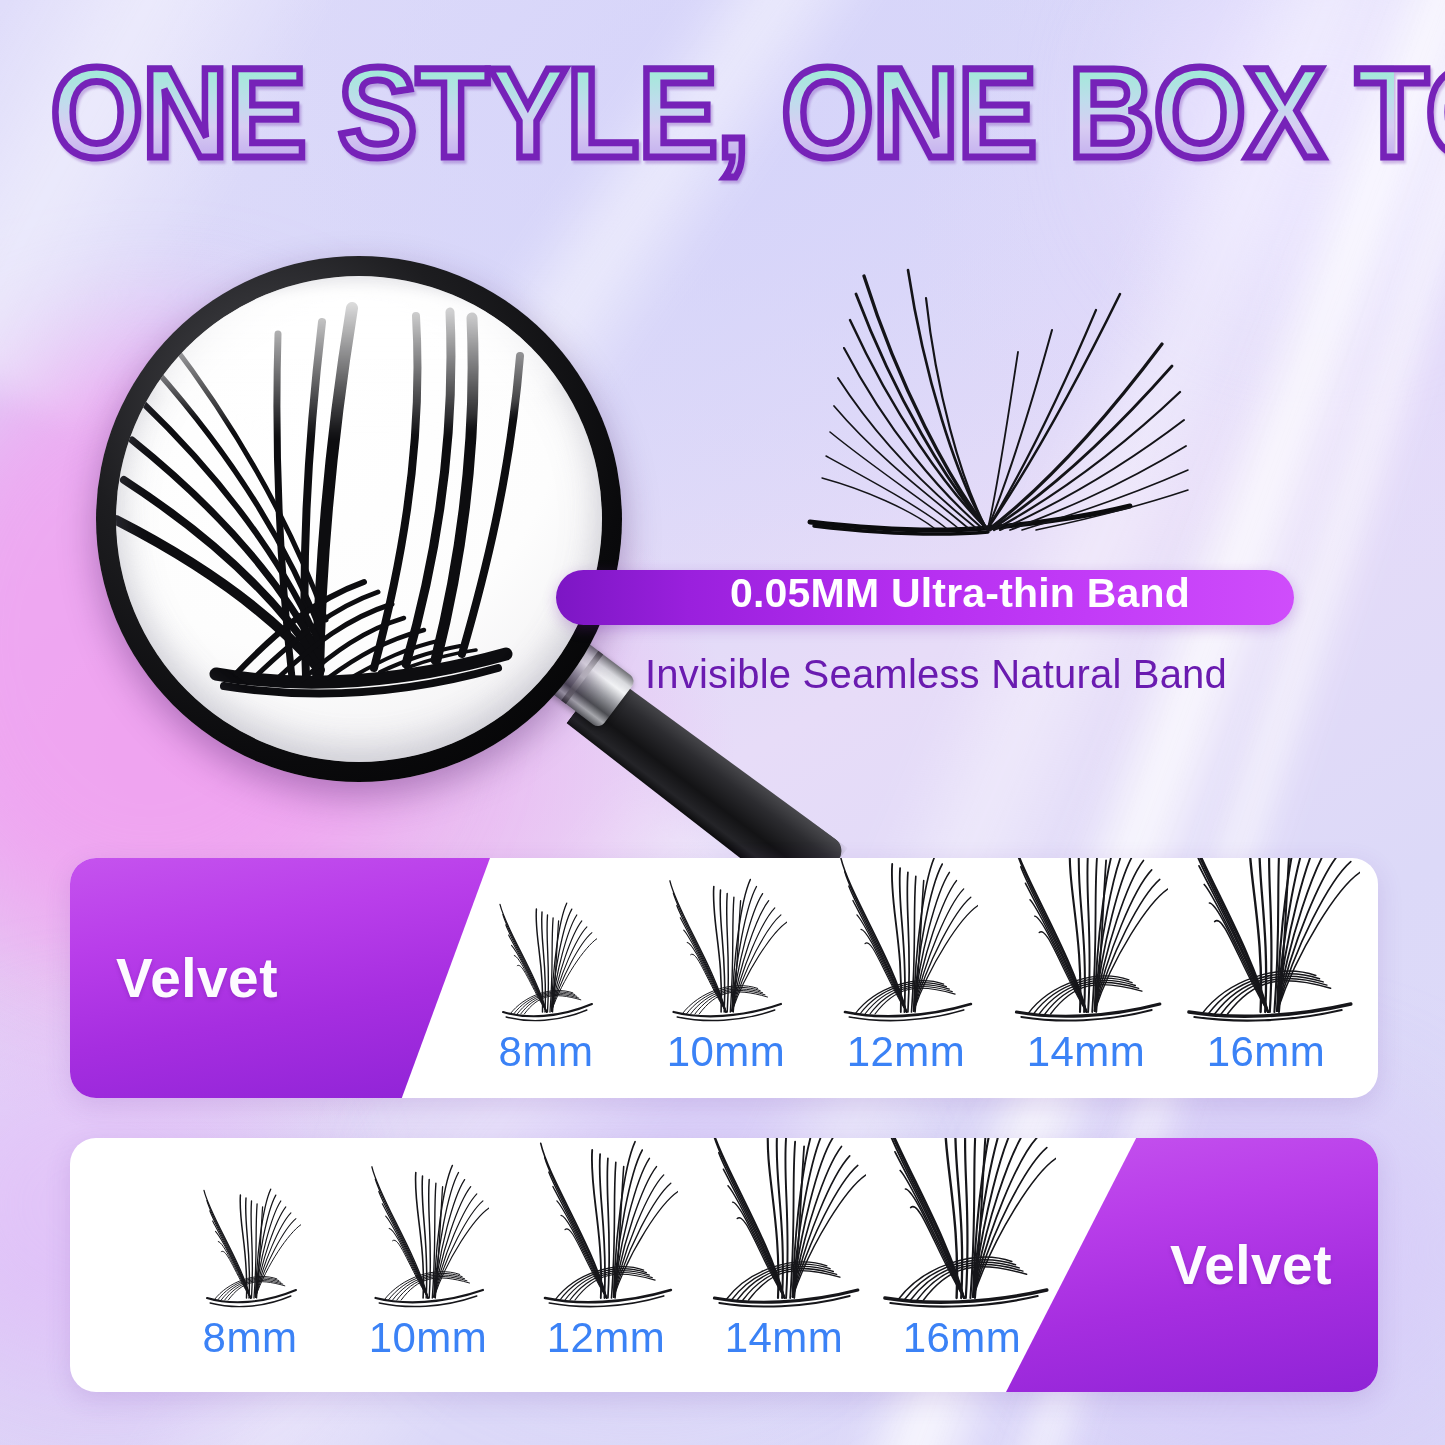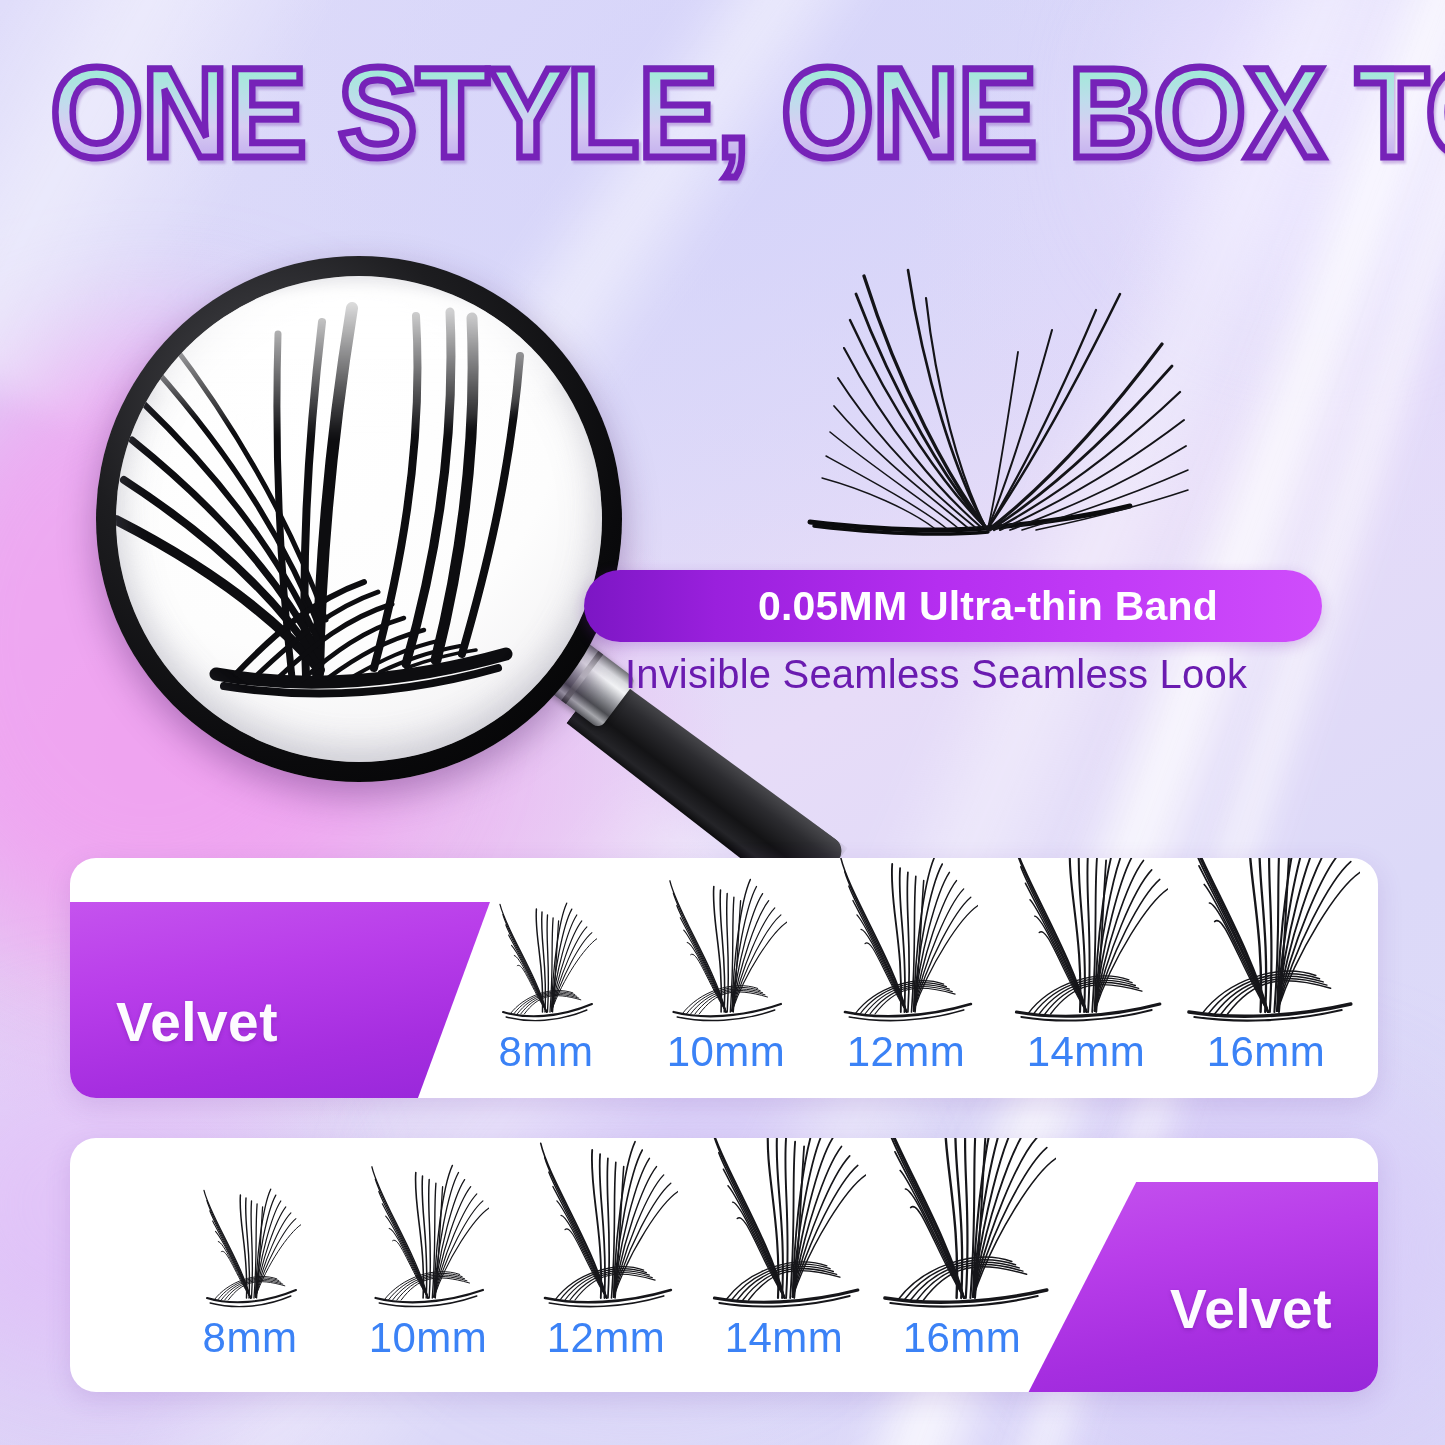--- a/index.html
+++ b/index.html
@@ -120,25 +120,25 @@
     filter: blur(6px);
   }
   .lens-inner-shade {
     position: absolute; inset: 0; border-radius: 50%;
     box-shadow: inset 0 0 40px rgba(120,120,140,.25), inset 0 -18px 30px rgba(150,150,170,.2);
   }
   .lens-lash { position: absolute; left: -10px; top: 6px; width: 510px; height: 470px; }
 
   
   .badge {
-    position: absolute; left: 584px; top: 570px;
-    width: 738px; height: 72px;
+    position: absolute; left: 556px; top: 570px;
+    width: 738px; height: 55px;
     border-radius: 36px;
     background: linear-gradient(90deg, #7c16c4 0%, #9a20dd 18%, #b52ef0 48%, #c23bf7 72%, #cf4dfb 100%);
-    display: flex; align-items: center; justify-content: flex-end;
+    display: flex; justify-content: flex-end;
     padding-right: 104px;
     box-shadow: 0 4px 14px rgba(120,30,180,.25);
   }
   .badge-text {
     color: #ffffff; font-size: 41px; font-weight: 700; letter-spacing: .2px;
     white-space: nowrap;
   }
   .subtitle {
     position: absolute; left: 556px; top: 652px; width: 760px;
     text-align: center;
@@ -154,21 +154,21 @@
     box-shadow: 0 8px 26px rgba(110,60,170,.16);
     overflow: hidden;
   }
   .panel.p1 { left: 70px; top: 858px;  width: 1308px; height: 240px; }
   .panel.p2 { left: 70px; top: 1138px; width: 1308px; height: 254px; }
 
   .tagwrap { position: absolute; inset: 0; }
   .tag {
     position: absolute; top: 0; height: 100%;
     background: linear-gradient(170deg, #c553ee 0%, #b93eea 30%, #a62ee0 62%, #8f23d6 100%);
-    display: flex; align-items: center; margin-top: 44px;
+    display: flex; align-items: center;
   }
   .tag.left {
     left: 0; width: 420px;
     clip-path: polygon(0 0, 100% 0, 79% 100%, 0 100%);
     justify-content: flex-start; padding-left: 46px;
   }
   .tag.right {
     right: 0; width: 372px;
     clip-path: polygon(35% 0, 100% 0, 100% 100%, 0 100%);
     justify-content: flex-end; padding-right: 46px;
@@ -291,21 +291,21 @@
         </div>
         <div class="lens-inner-shade"></div>
         <div class="lens-glare"></div>
       </div>
     </div>
   </div>
 
   <div class="badge">
     <span class="badge-text">0.05MM Ultra-thin Band</span>
   </div>
-  <div class="subtitle">Invisible Seamless Seamless Look</div>
+  <div class="subtitle">Invisible Seamless Natural Band</div>
 
   <div class="panel p1">
     <div class="sizes">
       <div class="size-item" style="left:386px; bottom:22px; width:180px;">
         <span class="size-art">
             <svg viewBox="0 0 101 126" width="101" height="126" style="display:block;margin:0 auto;" aria-hidden="true">
               <g fill="none" stroke="#16161a" stroke-linecap="round">
                 <path d="M7.07 110 C30.299999999999997 117 62.62 116 95.94999999999999 102" stroke-width="2.11"></path>
                 <path d="M10.100000000000001 115 C33.33 121 62.62 120 90.9 108" stroke-width="1.36"></path>
                 <path d="M50.5 110 C40.4 71.9 10.1 28.3 4.0 2.4" stroke-width="1.24"></path>

